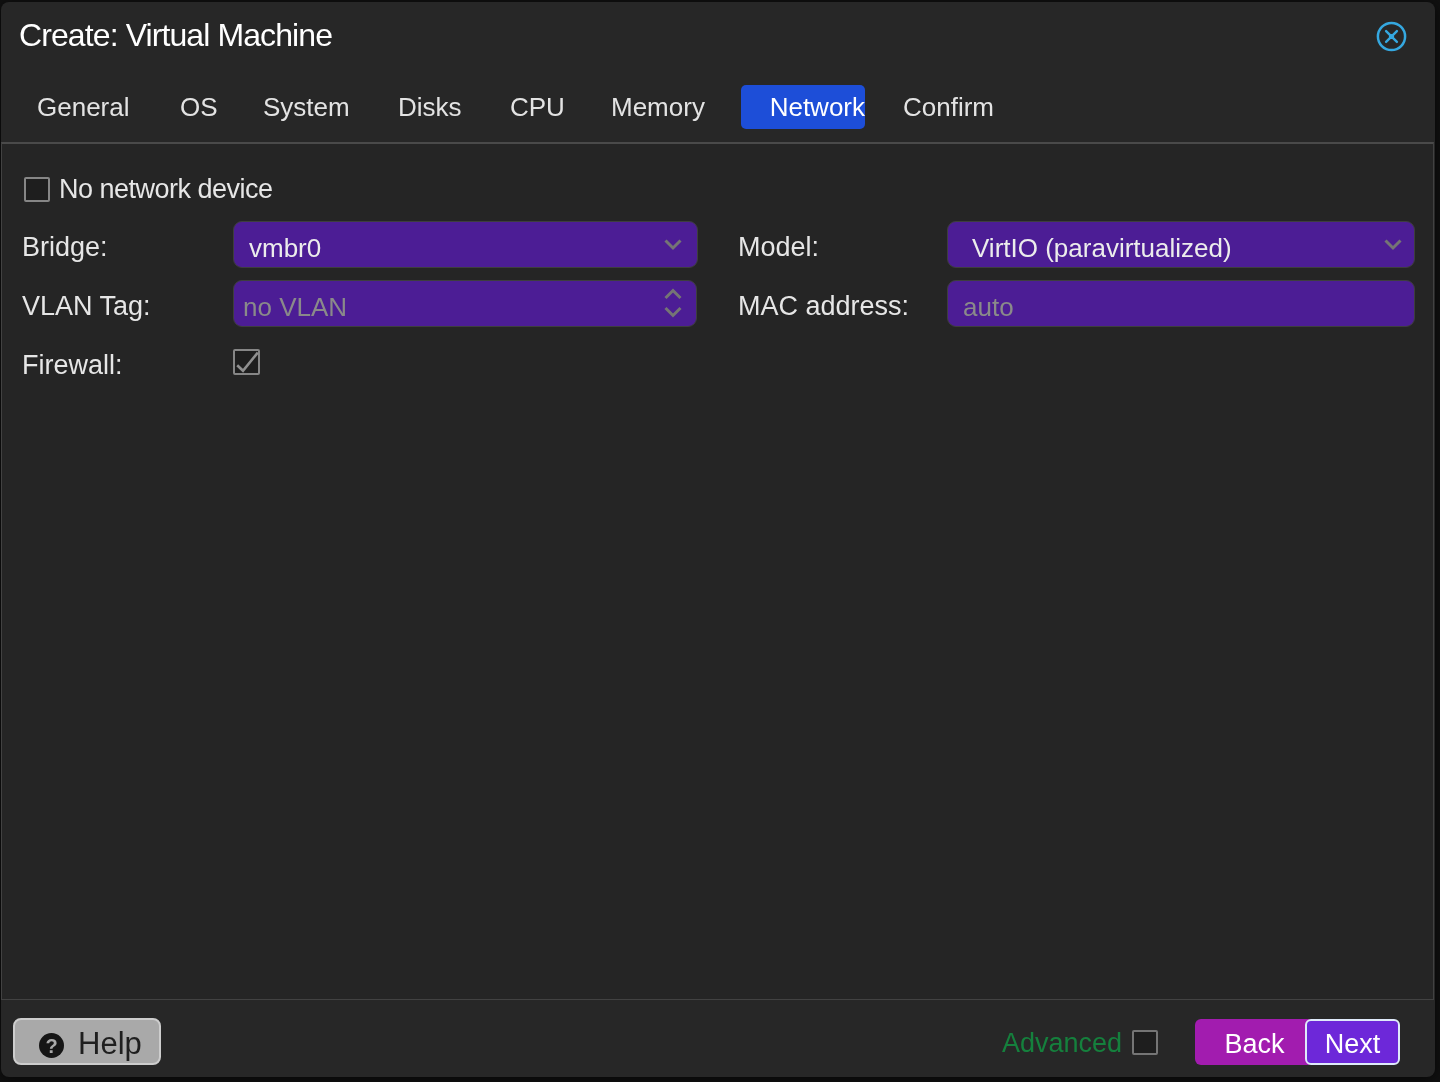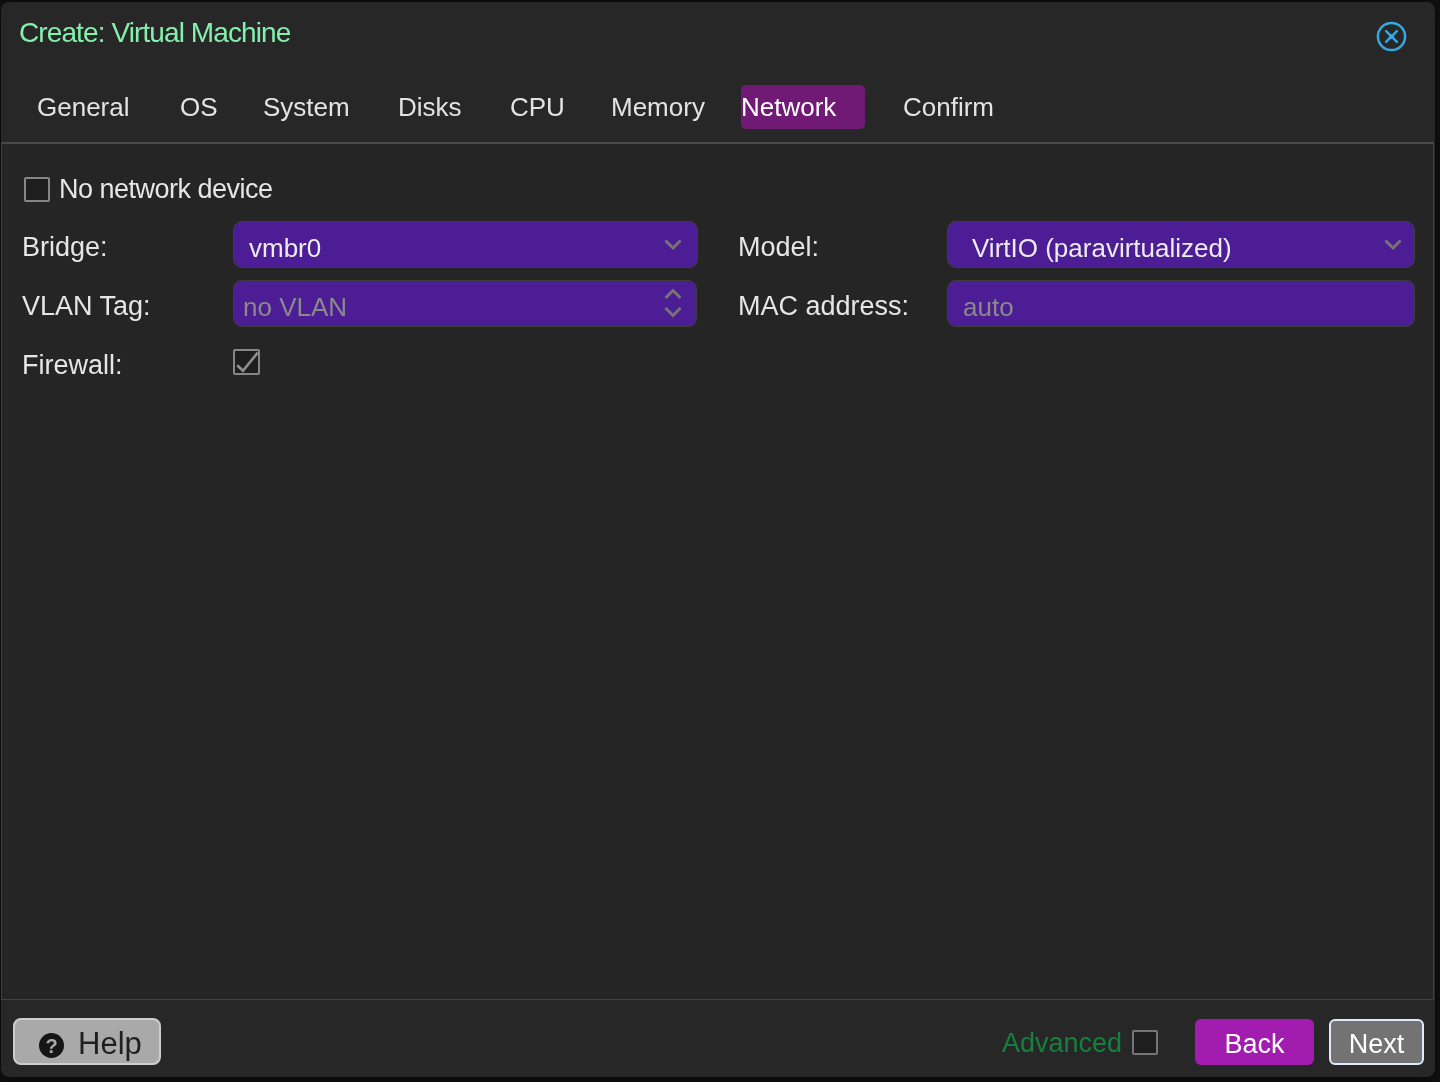--- a/index.html
+++ b/index.html
@@ -1,24 +1,24 @@
 <!DOCTYPE html>
 <html><head>
 <meta charset="utf-8">
 <style>
   * { margin:0; padding:0; box-sizing:border-box; }
   html,body { width:1440px; height:1082px; background:#111111; overflow:hidden;
     font-family:"Liberation Sans", sans-serif; }
   .abs { position:absolute; }
   .dialog { position:absolute; left:1px; top:2px; width:1434px; height:1075px;
     background:#272727; border-radius:8px; box-shadow:0 2px 14px rgba(0,0,0,0.65); }
-  .title { left:19px; top:19px; font-size:28px; letter-spacing:-0.9px; color:#86efac; line-height:1; }
+  .title { left:19px; top:19px; font-size:32px; letter-spacing:-0.9px; color:#ffffff; line-height:1; }
   .tab { position:absolute; top:85px; height:44px; font-size:26px; color:#e3e3e3;
     line-height:44px; border-radius:5px; }
-  .tab.active { background:#701a75; color:#fff; text-align:left; }
+  .tab.active { background:#1d4ed8; color:#fff; text-align:right; }
   .panel { left:1px; top:142px; width:1433px; height:858px;
     background:#252525; border:1px solid #424242; border-top:2px solid #4a4a4a; }
   .lbl { font-size:27px; color:#e6e6e6; line-height:52px; height:47px; }
   .field { height:47px; background:#4c1d95; border:1px solid #3e3e3e;
     border-radius:9px; font-size:26px; color:#ececec; line-height:52px;
     padding-left:15px; }
   .field .ph { color:#8a8a8a; }
   .cb { background:#1e1e1e; border:2.5px solid #868686; border-radius:2px; }
   .btn { font-size:27px; color:#fff; text-align:center; border-radius:6px; }
 </style>
@@ -79,13 +79,13 @@
     <circle cx="12.5" cy="12.5" r="12.5" fill="#161616"></circle>
     <text x="12.7" y="19.5" font-size="20" font-weight="bold" text-anchor="middle" fill="#a9a9a9" font-family="Liberation Sans">?</text>
   </svg>
   <span class="abs" style="color:#1f1f1f; left:63px; top:0; font-size:31px; line-height:48px;">Help</span>
 </div>
 
 <div class="abs" style="left:1002px; top:1030px; font-size:27px; color:#15803d; line-height:27px;">Advanced</div>
 <div class="abs cb" style="left:1132px; top:1030px; width:26px; height:25px; border-color:#757575;"></div>
 
 <div class="abs btn" style="left:1173px; top:1019px; width:119px; height:46px; background:#a21caf; line-height:50px;margin-left:22px;">Back</div>
-<div class="abs btn" style="left:1305px; top:1019px; width:95px; height:46px; background:#737373; border:2px solid #dfeafa; line-height:46px;margin-left:24px;">Next</div>
+<div class="abs btn" style="left:1305px; top:1019px; width:95px; height:46px; background:#6d28d9; border:2px solid #dfeafa; line-height:46px;">Next</div>
 
 </body></html>

